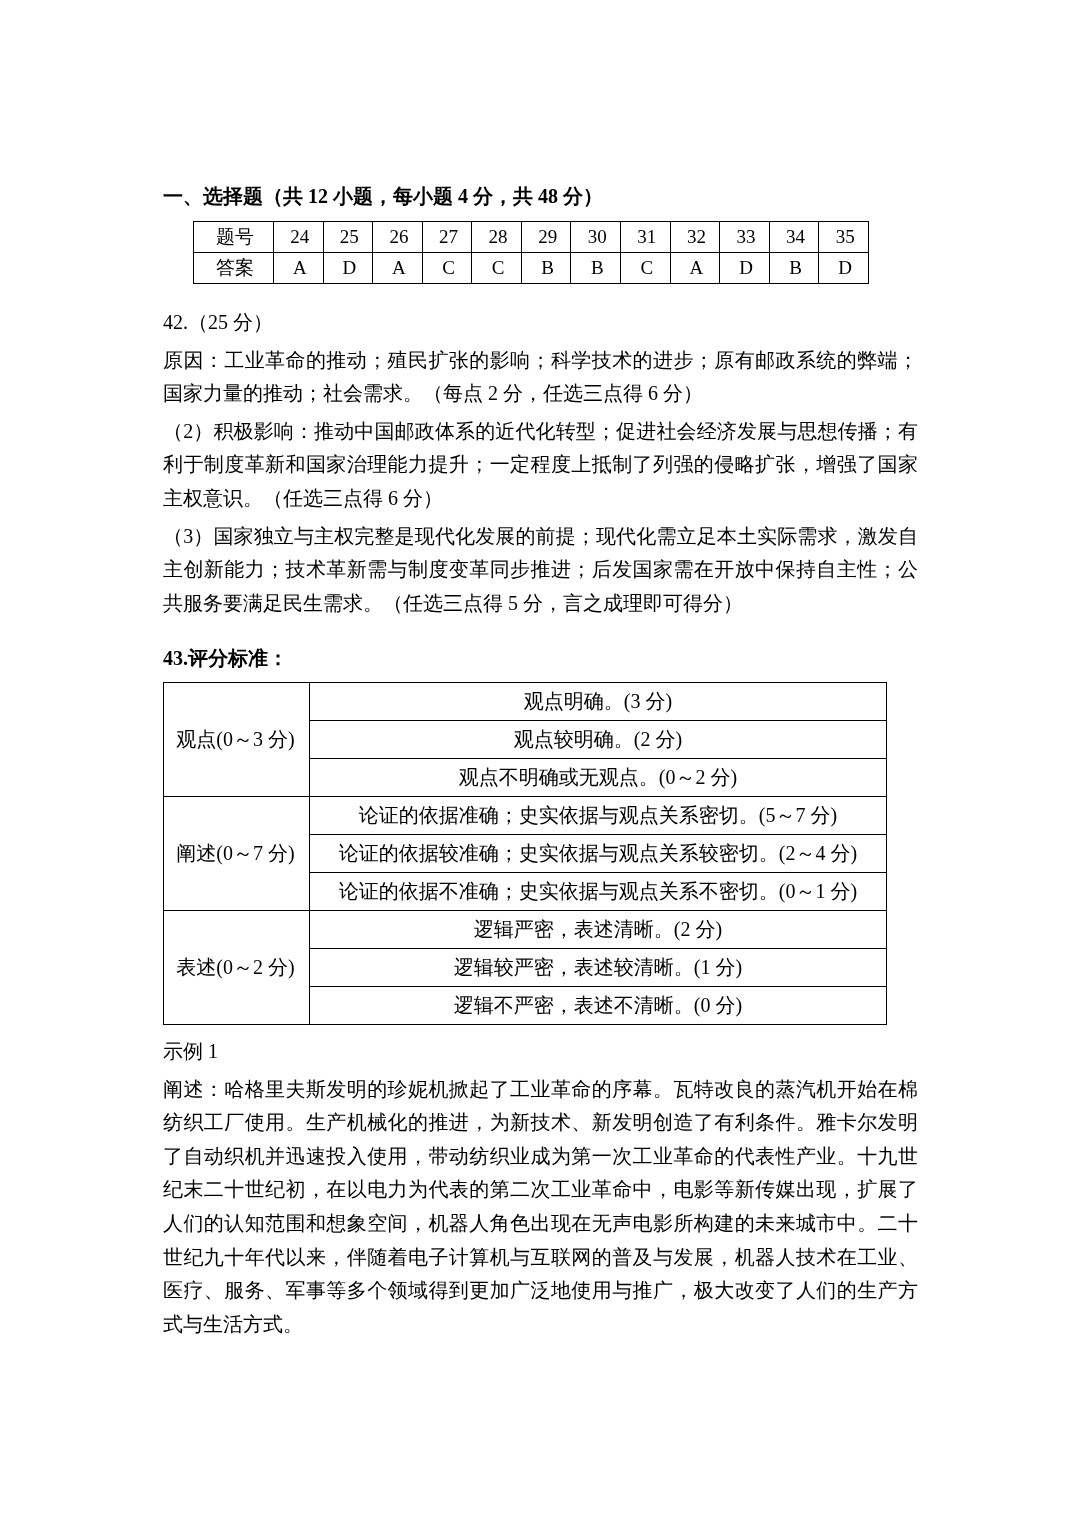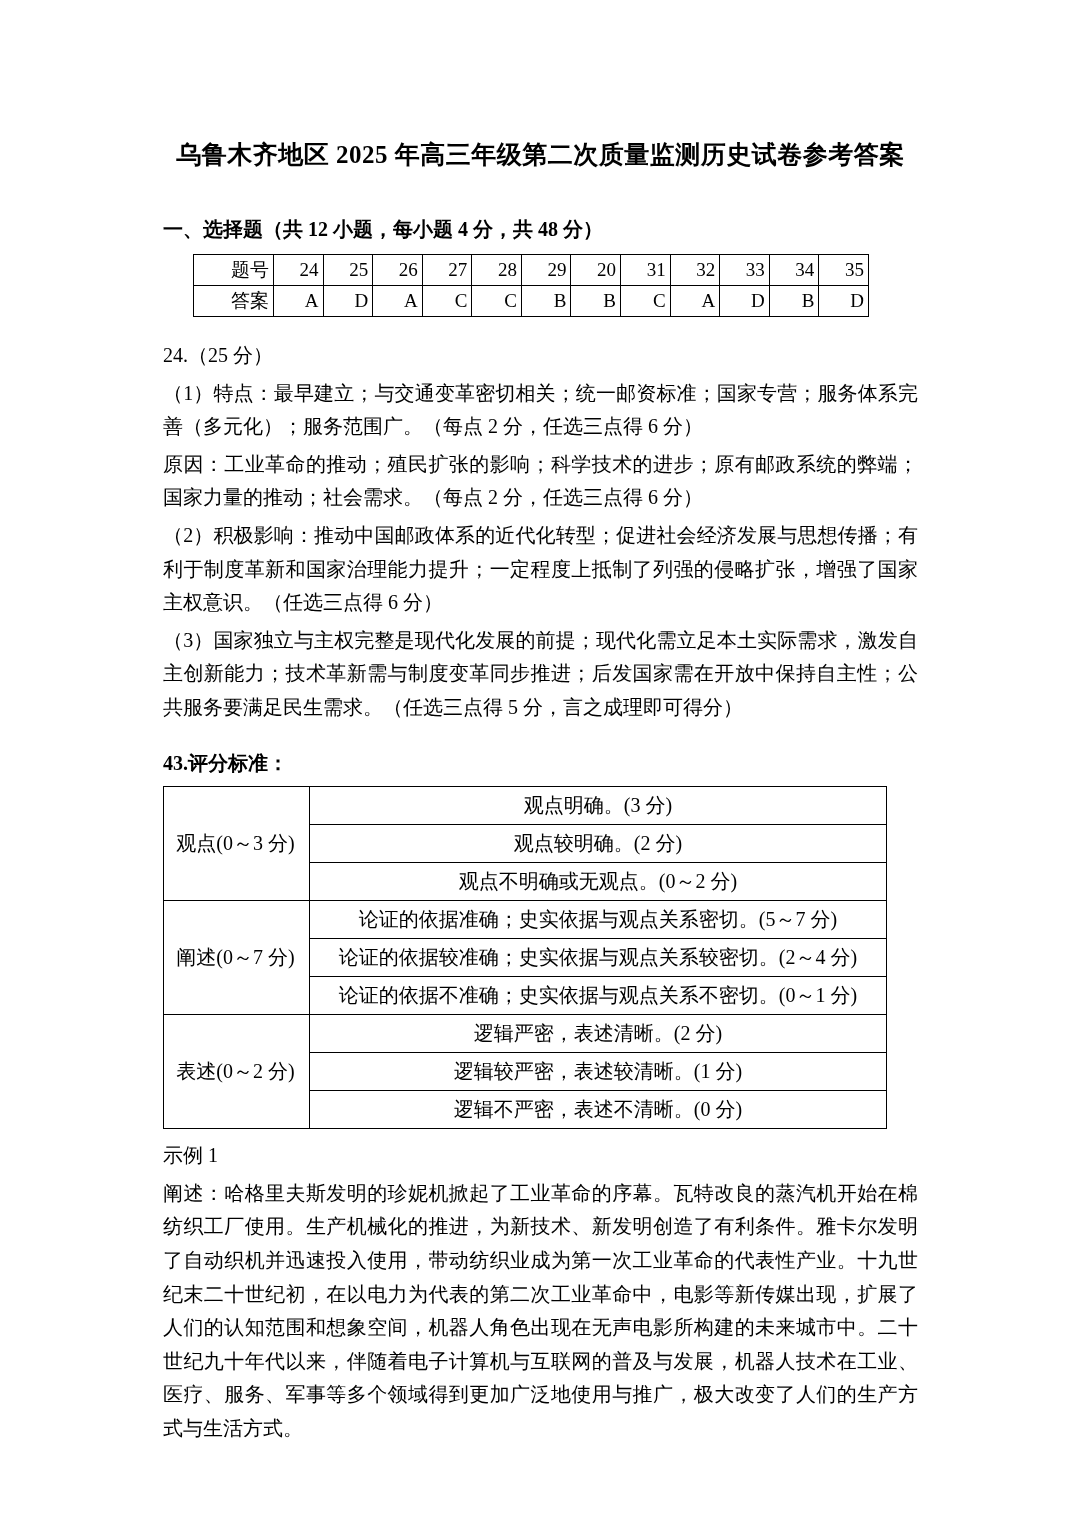--- a/index.html
+++ b/index.html
@@ -43,21 +43,21 @@
   .choice-table {
     margin: 4px 0 14px 30px;
     width: 676px;
     table-layout: fixed;
   }
   .choice-table td {
     border: 1px solid #000;
     font-size: 19px;
     height: 30px;
     padding: 2px 4px 2px 7px;
-    text-align: right;
+    text-align: center;
     vertical-align: middle;
   }
   .choice-table td.label-cell { width: 80px; }
 
   .rubric-label {
     margin-top: 22px;
     margin-bottom: 6px;
   }
   .rubric-table {
     width: 724px;
@@ -75,35 +75,34 @@
   .rubric-table td.cat {
     width: 146px;
     padding-left: 8px;
   }
 </style>
 </head>
 <body>
 
 <div class="page">
 
-  <h1 class="title">乌鲁木齐地区 2025 年高三年级第二次质量监测历史试卷参考答案</h1>
 
   <p class="heading bold">一、选择题（共 12 小题，每小题 4 分，共 48 分）</p>
 
   <table class="choice-table">
     <tbody>
         <tr>
       <td class="label-cell">题号</td>
       <td>24</td>
       <td>25</td>
       <td>26</td>
       <td>27</td>
       <td>28</td>
       <td>29</td>
-      <td>20</td>
+      <td>30</td>
       <td>31</td>
       <td>32</td>
       <td>33</td>
       <td>34</td>
       <td>35</td>
     </tr>
     <tr>
       <td class="label-cell">答案</td>
       <td>A</td>
       <td>D</td>
@@ -117,22 +116,21 @@
       <td>D</td>
       <td>B</td>
       <td>D</td>
     </tr>
   </tbody>
     </table>
 
 
   <div class="spacer-sm"></div>
 
-  <p class="para">24.（25 分）</p>
-  <p class="para">（1）特点：最早建立；与交通变革密切相关；统一邮资标准；国家专营；服务体系完善（多元化）；服务范围广。（每点 2 分，任选三点得 6 分）</p>
+  <p class="para">42.（25 分）</p>
   <p class="para">原因：工业革命的推动；殖民扩张的影响；科学技术的进步；原有邮政系统的弊端；国家力量的推动；社会需求。（每点 2 分，任选三点得 6 分）</p>
   <p class="para">（2）积极影响：推动中国邮政体系的近代化转型；促进社会经济发展与思想传播；有利于制度革新和国家治理能力提升；一定程度上抵制了列强的侵略扩张，增强了国家主权意识。（任选三点得 6 分）</p>
   <p class="para">（3）国家独立与主权完整是现代化发展的前提；现代化需立足本土实际需求，激发自主创新能力；技术革新需与制度变革同步推进；后发国家需在开放中保持自主性；公共服务要满足民生需求。（任选三点得 5 分，言之成理即可得分）</p>
 
   <p class="para bold rubric-label">43.评分标准：</p>
 
   <table class="rubric-table">
     <tbody>
         <tr>
       <td class="cat" rowspan="3">观点(0～3 分)</td>

